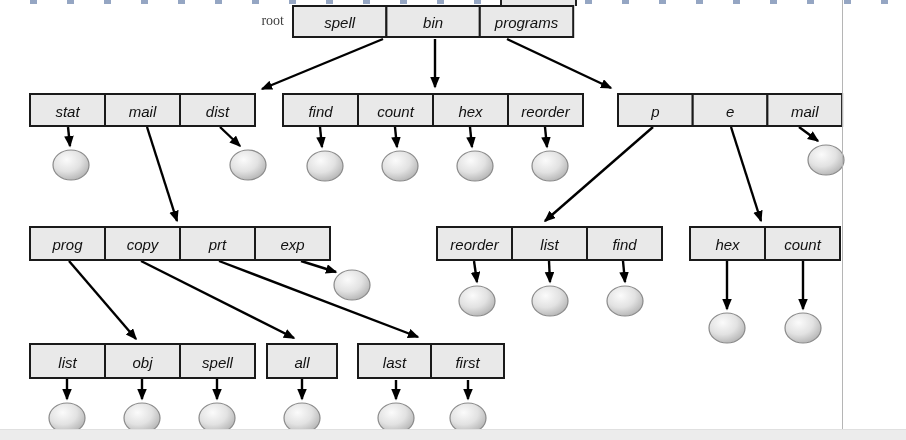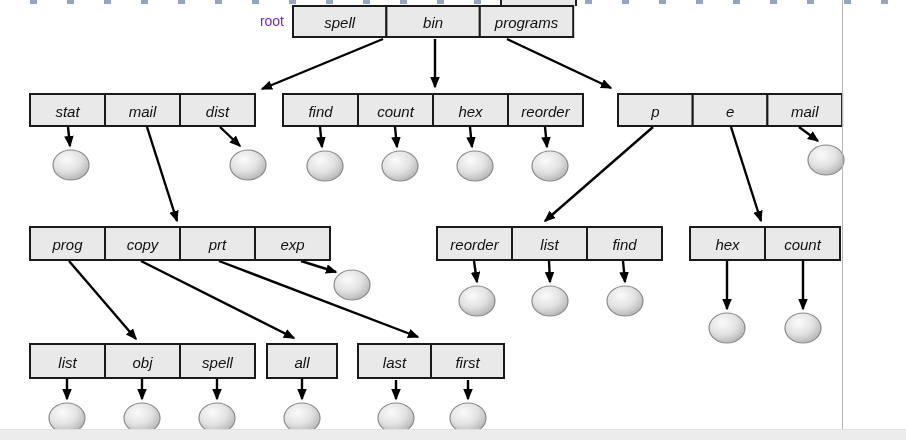--- a/index.html
+++ b/index.html
@@ -12,21 +12,21 @@
     background:repeating-linear-gradient(90deg,
       transparent 0 30px, #8296b8 30px 37px);
     opacity:.85;
   }
   .top-fragment{
     position:absolute;top:0;left:500px;width:73px;height:6px;
     background:#e9e9e9;border-left:2px solid #222;border-right:2px solid #222;
   }
   .root-label{
     position:absolute;top:13px;left:228px;width:56px;
-    text-align:right;font-size:14px;color:#6d28d9;line-height:16px;
+    text-align:right;font-size:14px;color:#404040;line-height:16px;font-family:Liberation Serif, serif;
   }
   #diagram{position:absolute;top:0;left:0;}
   .right-edge{
     position:absolute;top:0;left:842px;width:1px;height:429px;background:#b5b5b5;
   }
   .bottom-bar{
     position:absolute;top:429px;left:0;width:906px;height:11px;background:#ececec;
     border-top:1px solid #e0e0e0;
   }
   text.boxlabel{font-style:italic;font-size:15px;fill:#111;

